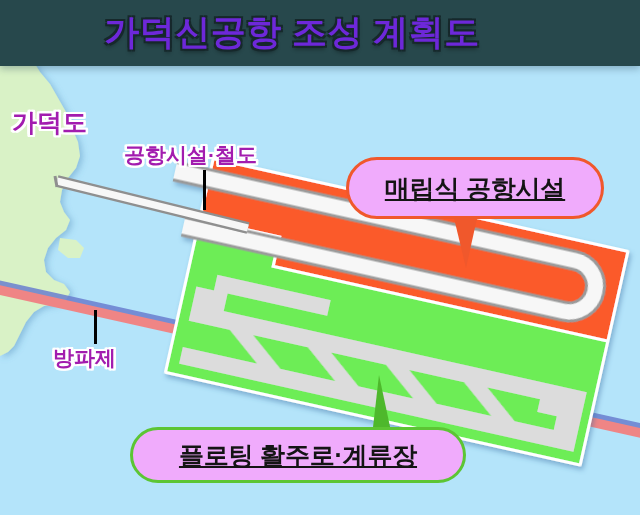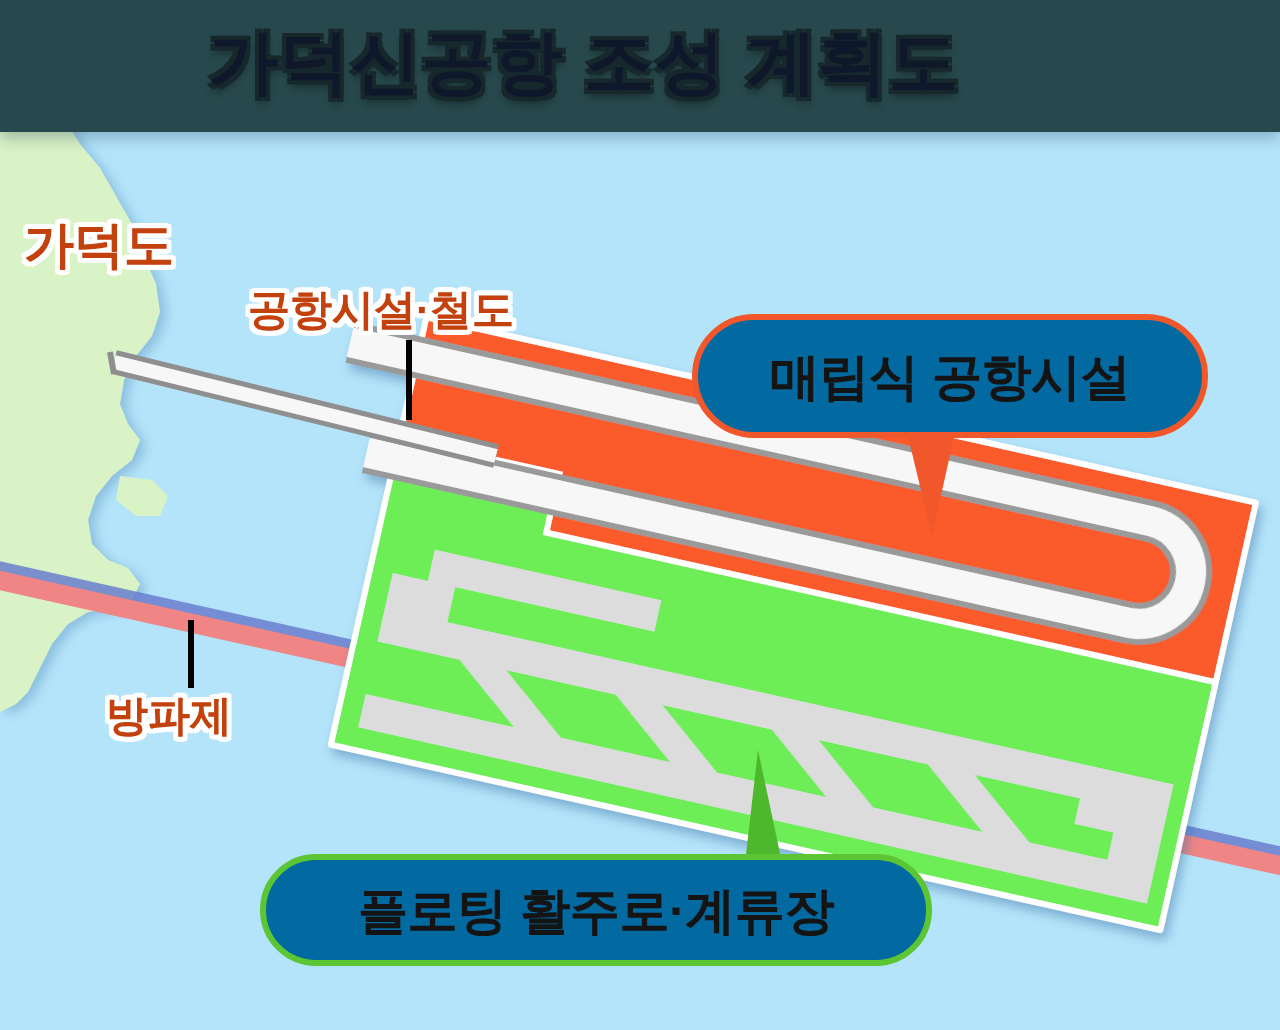--- a/index.html
+++ b/index.html
@@ -39,36 +39,36 @@
     z-index: 20;
     box-shadow: 0 3px 7px rgba(40,70,90,0.33);
   }
   #header-title {
     position: absolute;
     left: 0; top: 0;
     width: 584px;
     height: 66px;
     line-height: 64px;
     text-align: center;
-    color: #0f172a;
+    color: #6d28d9;
     font-size: 35px;
     font-weight: bold;
     letter-spacing: 0.5px;
     text-shadow:
       -2px -2px 0 #16282b, 2px -2px 0 #16282b,
       -2px  2px 0 #16282b, 2px  2px 0 #16282b,
        0px  3px 4px rgba(0,0,0,0.45);
     z-index: 21;
     white-space: nowrap;
   }
 
   
   .map-label {
     position: absolute;
-    color: #c2410c;
+    color: #a21caf;
     font-weight: bold;
     white-space: nowrap;
     z-index: 14;
     text-shadow:
       -2.2px -2.2px 0 #ffffff, -1px -2.4px 0 #ffffff, 1px -2.4px 0 #ffffff,
        2.2px -2.2px 0 #ffffff,  2.4px -1px 0 #ffffff,  2.4px 1px 0 #ffffff,
        2.2px  2.2px 0 #ffffff,  1px  2.4px 0 #ffffff, -1px 2.4px 0 #ffffff,
       -2.2px  2.2px 0 #ffffff, -2.4px  1px 0 #ffffff, -2.4px -1px 0 #ffffff;
   }
   #label-gadeokdo { left: 12px;  top: 106px; font-size: 25px; }
@@ -81,29 +81,30 @@
     width: 3px;
     background: #000000;
     z-index: 13;
   }
   #leader-road       { left: 203px; top: 170px; height: 40px; }
   #leader-breakwater { left: 94px;  top: 310px; height: 34px; }
 
   
   .callout {
     position: absolute;
-    background: #0369a1;
+    background: #f0abfc;
     border-radius: 999px;
     display: flex;
     align-items: center;
     justify-content: center;
     color: #141414;
     font-weight: bold;
     white-space: nowrap;
     z-index: 16;
+    text-decoration: underline;
   }
   #callout-reclaimed {
     left: 346px; top: 157px;
     width: 258px; height: 62px;
     border: 3.5px solid #f0582c;
     font-size: 25px;
     letter-spacing: -0.2px;
   }
   #callout-floating {
     left: 130px; top: 427px;

